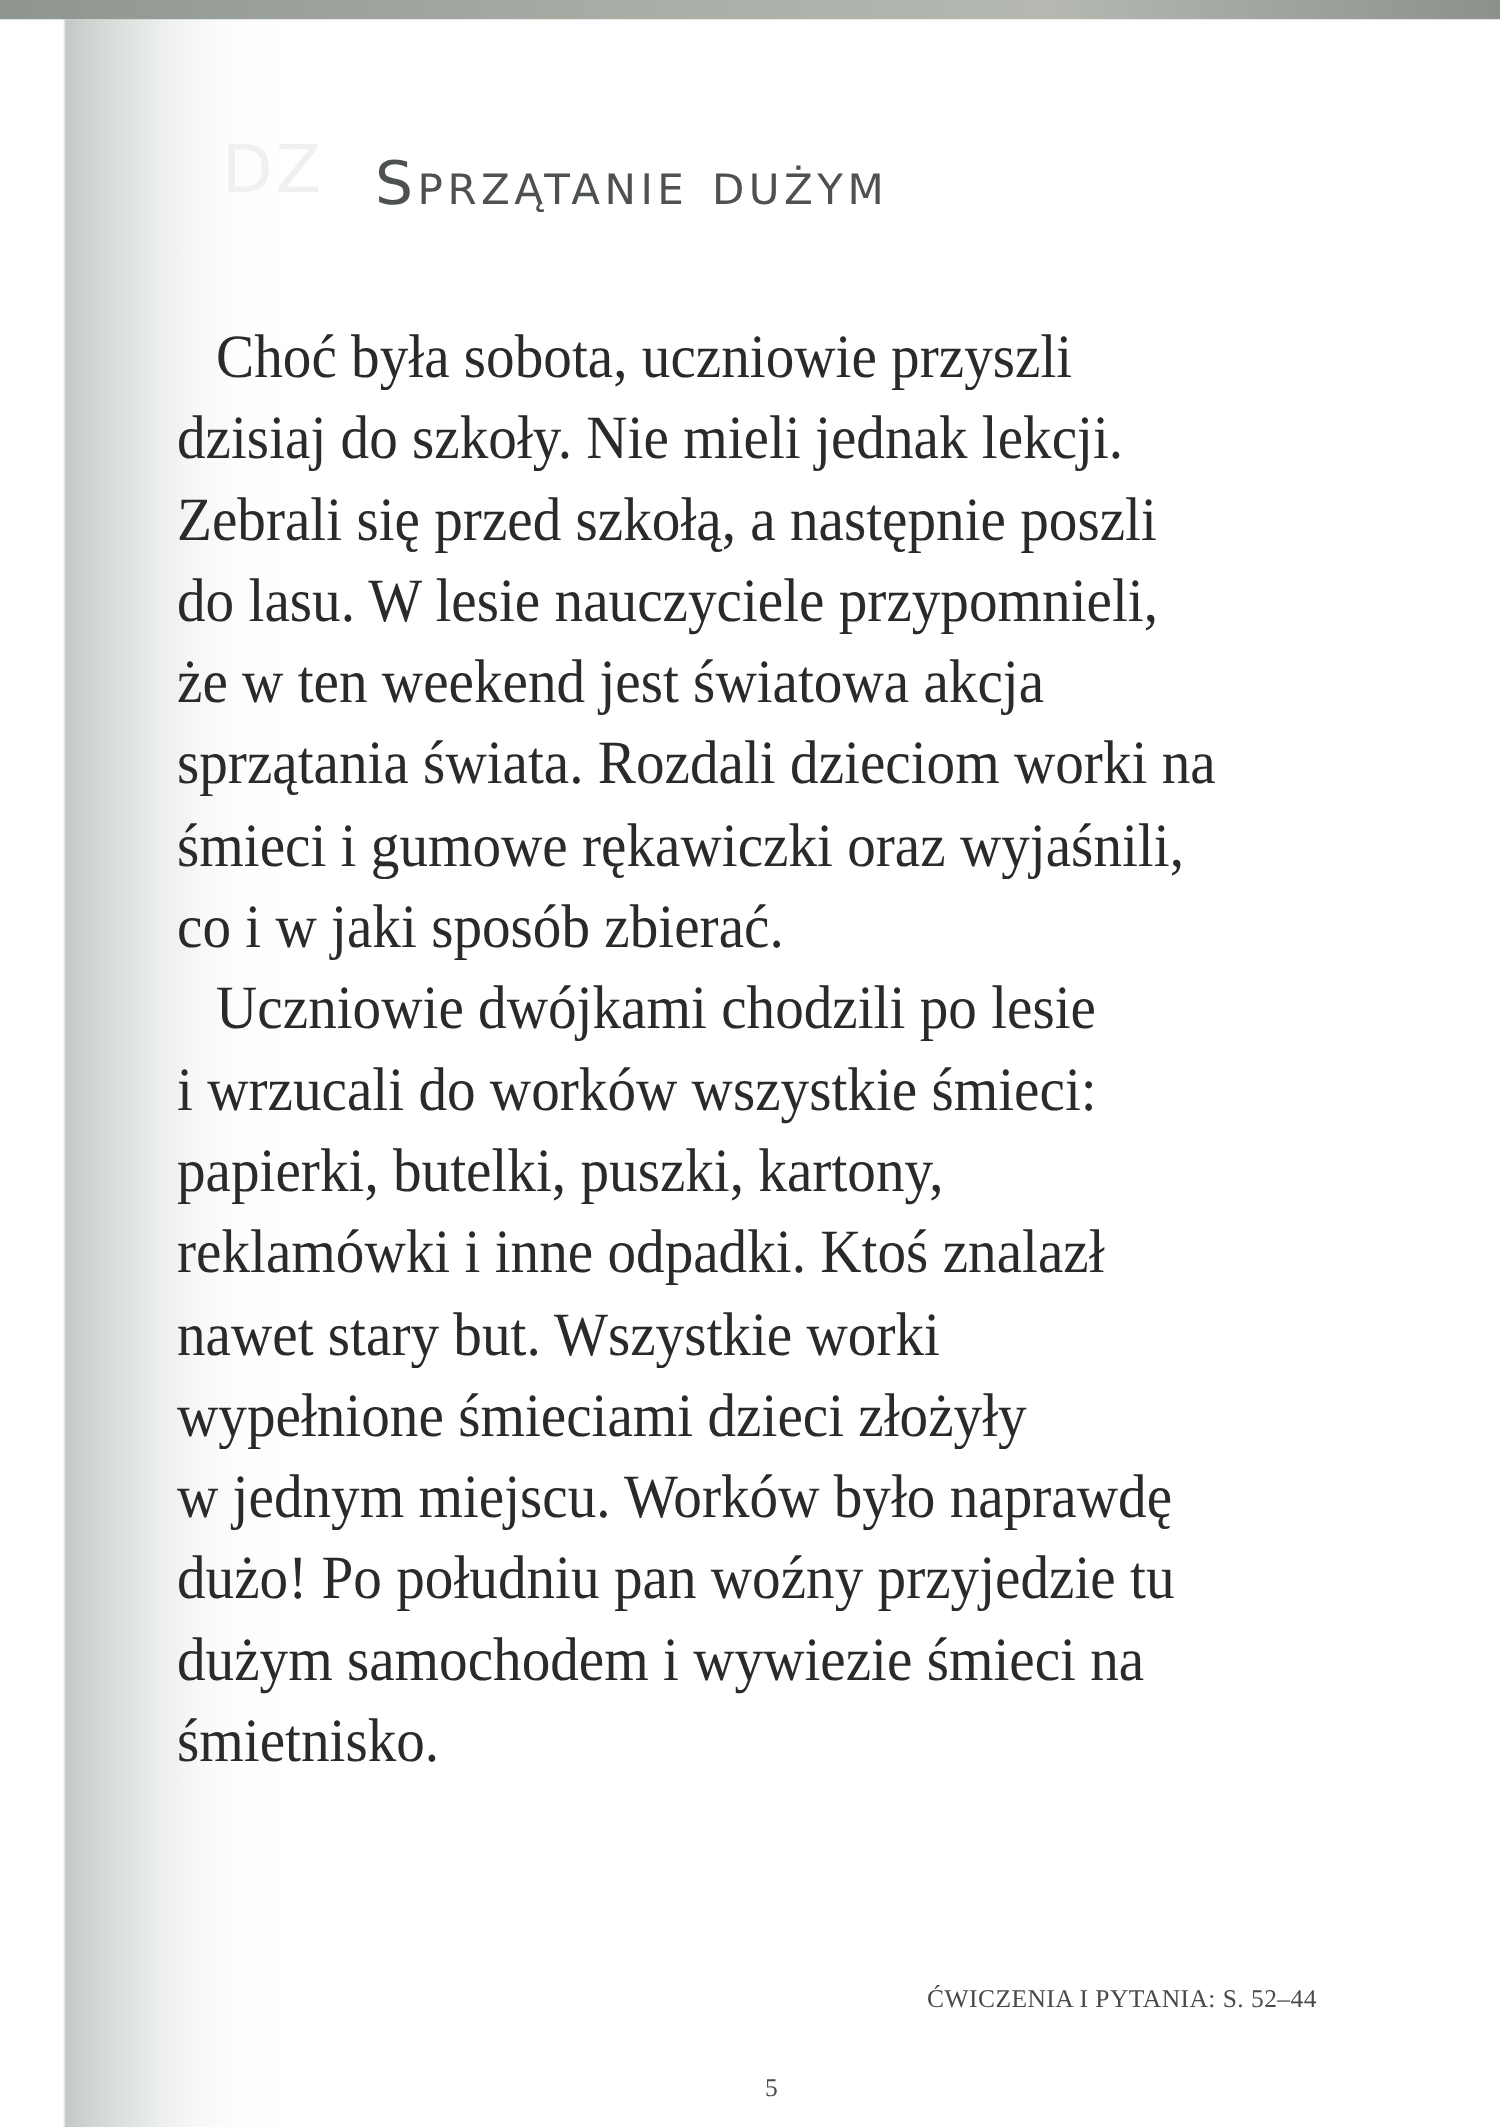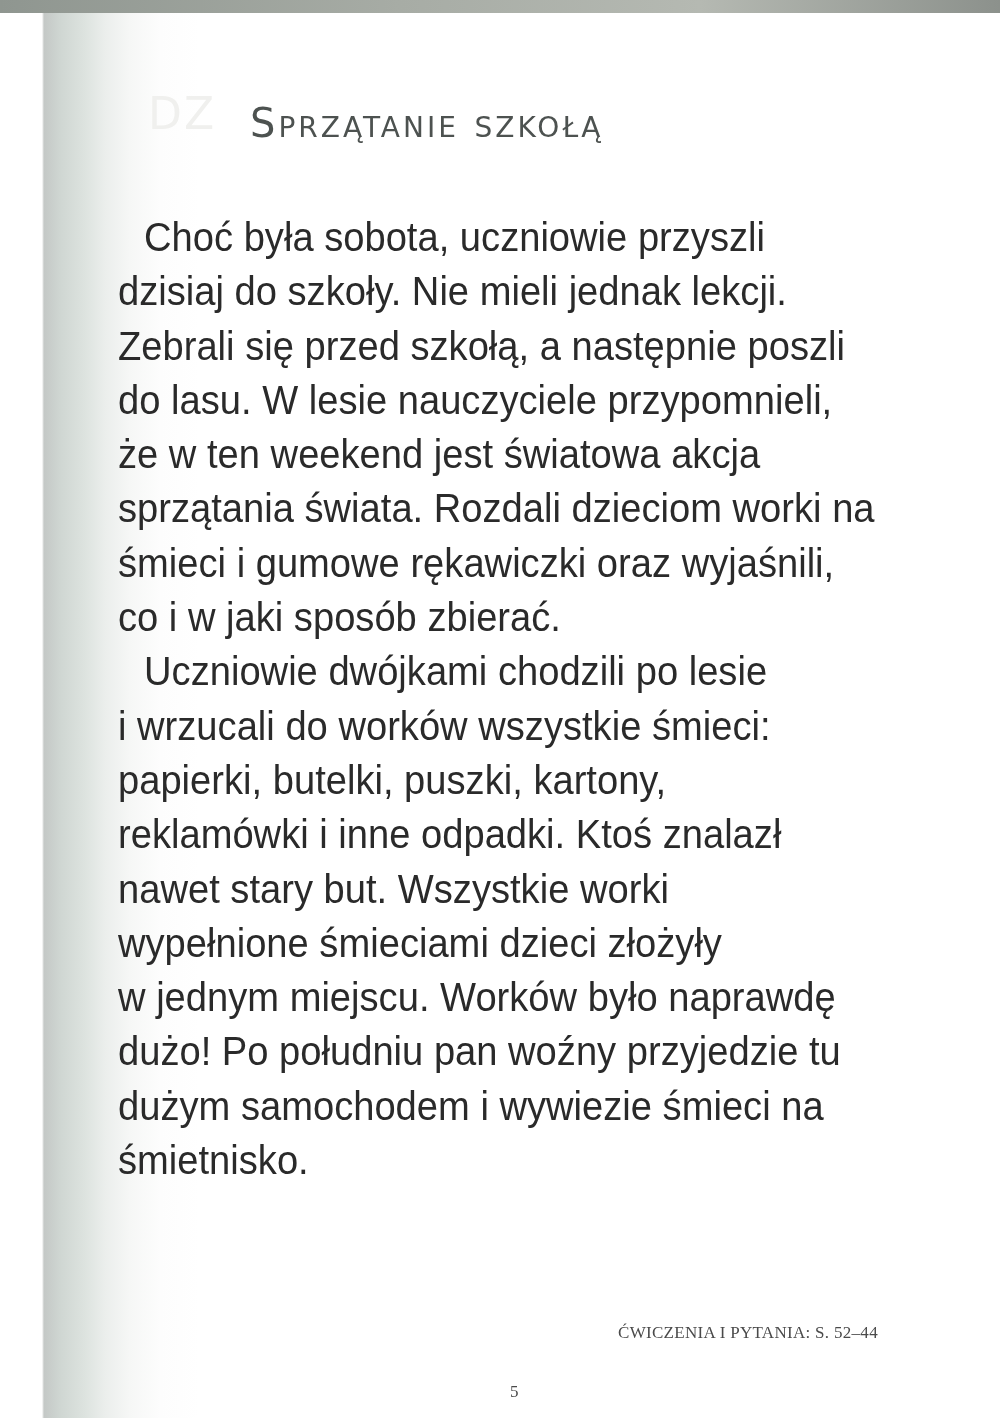--- a/index.html
+++ b/index.html
@@ -45,21 +45,21 @@
       letter-spacing: 3px;
       color: #4d5250;
       font-variant: small-caps;
       margin: 0;
       white-space: nowrap;
     }
     .body-text {
       position: absolute;
       left: 118px; top: 210px;
       width: 840px;
-      font-family: Liberation Sans, sans-serif;
+      font-family: Liberation Serif, serif;
       font-size: 41px;
       line-height: 54.3px;
       color: #2a2a2a;
       margin: 0;
     }
     .line {
       display: block;
       white-space: nowrap;
       transform: scaleX(0.93);
       transform-origin: left center;
@@ -85,21 +85,21 @@
 </head>
 <body>
 
 <div class="top-edge"></div>
 
 <div class="page">
 </div>
 
 <div class="ghost-text">DZ</div>
 
-<h1 class="title">Sprzątanie szkołą</h1>
+<h1 class="title">Sprzątanie dużym</h1>
 
 <div class="body-text">
   <span class="line indent">Choć była sobota, uczniowie przyszli</span>
   <span class="line">dzisiaj do szkoły. Nie mieli jednak lekcji.</span>
   <span class="line">Zebrali się przed szkołą, a następnie poszli</span>
   <span class="line">do lasu. W lesie nauczyciele przypomnieli,</span>
   <span class="line">że w ten weekend jest światowa akcja</span>
   <span class="line">sprzątania świata. Rozdali dzieciom worki na</span>
   <span class="line">śmieci i gumowe rękawiczki oraz wyjaśnili,</span>
   <span class="line">co i w jaki sposób zbierać.</span>

